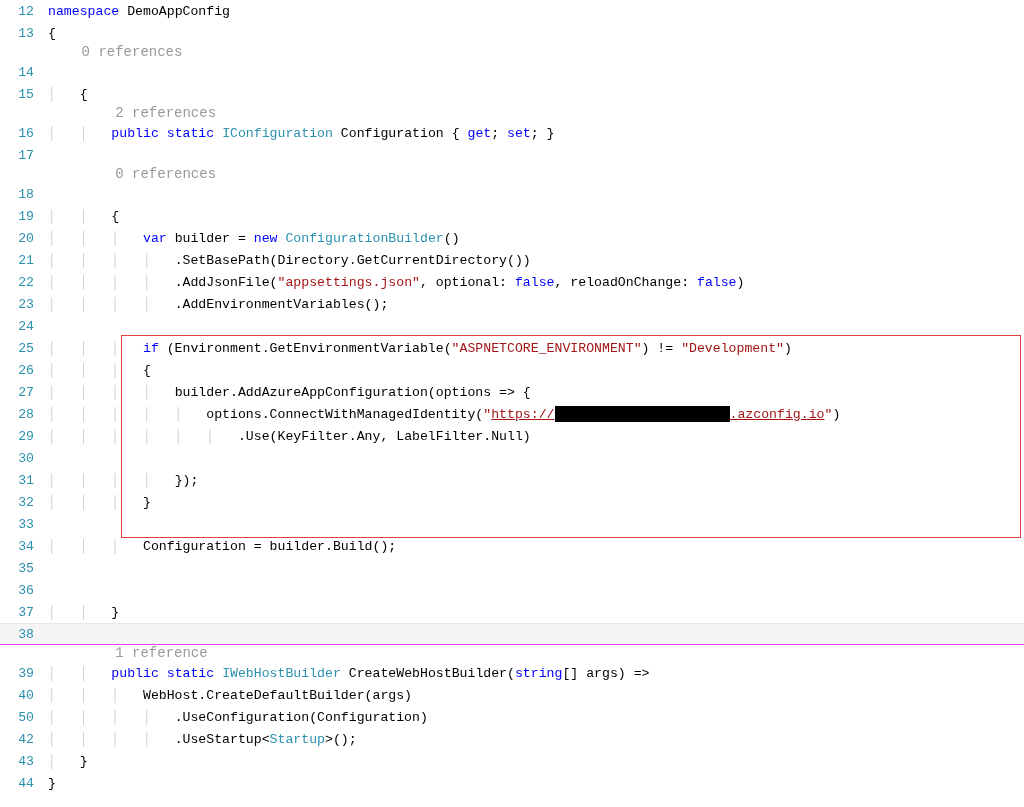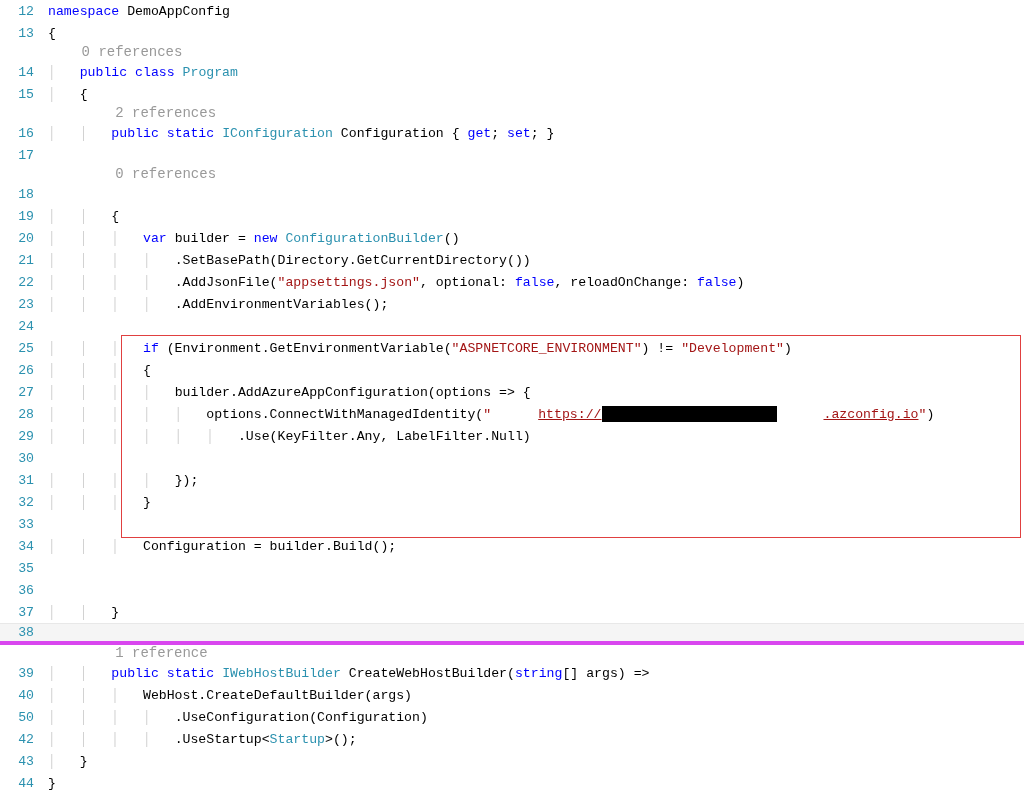--- a/index.html
+++ b/index.html
@@ -31,21 +31,21 @@
     line-height: 17px;
     display: flex;
     align-items: center;
   }
   .codelens .gutter { height: 17px; }
   .codelens .code { font-family: Consolas, 'Courier New', monospace; }
   
   .kw { color: #0000ff; }
   .type { color: #2b91af; }
   .str { color: #a31515; }
-  .underline { text-decoration: underline; margin-left: 47px; }
+  .underline { text-decoration: underline; }
   .redacted {
     display: inline-block;
     width: 175px;
     height: 16px;
     background: #000000;
     vertical-align: text-bottom;
   }
   
   .highlight-box {
     position: absolute;
@@ -54,21 +54,21 @@
     width: 900px;
     height: 203px;
     border: 1px solid #e04040;
     pointer-events: none;
   }
   
   .ig { color: #d0d0d0; }
   .current-line {
     background: #f5f5f5;
     border-top: 1px solid #e8e8e8;
-    border-bottom: 4px solid #d946ef;
+    border-bottom: 1px solid #d946ef;
   }
 </style>
 </head>
 <body>
 
 <div class="editor">
 
   <div class="line">
     <div class="gutter">12</div>
     <div class="code"><span class="kw">namespace</span><span> DemoAppConfig</span></div>
@@ -79,21 +79,20 @@
     <div class="code">{</div>
   </div>
 
   <div class="line codelens">
     <div class="gutter"></div>
     <div class="code">    <span>0 references</span></div>
   </div>
 
   <div class="line">
     <div class="gutter">14</div>
-    <div class="code"><span class="ig">│   </span><span class="kw">public</span> <span class="kw">class</span><span class="type"> Program</span></div>
   </div>
 
   <div class="line">
     <div class="gutter">15</div>
     <div class="code"><span class="ig">│   </span><span>{</span></div>
   </div>
 
   <div class="line codelens">
     <div class="gutter"></div>
     <div class="code">        <span>2 references</span></div>

